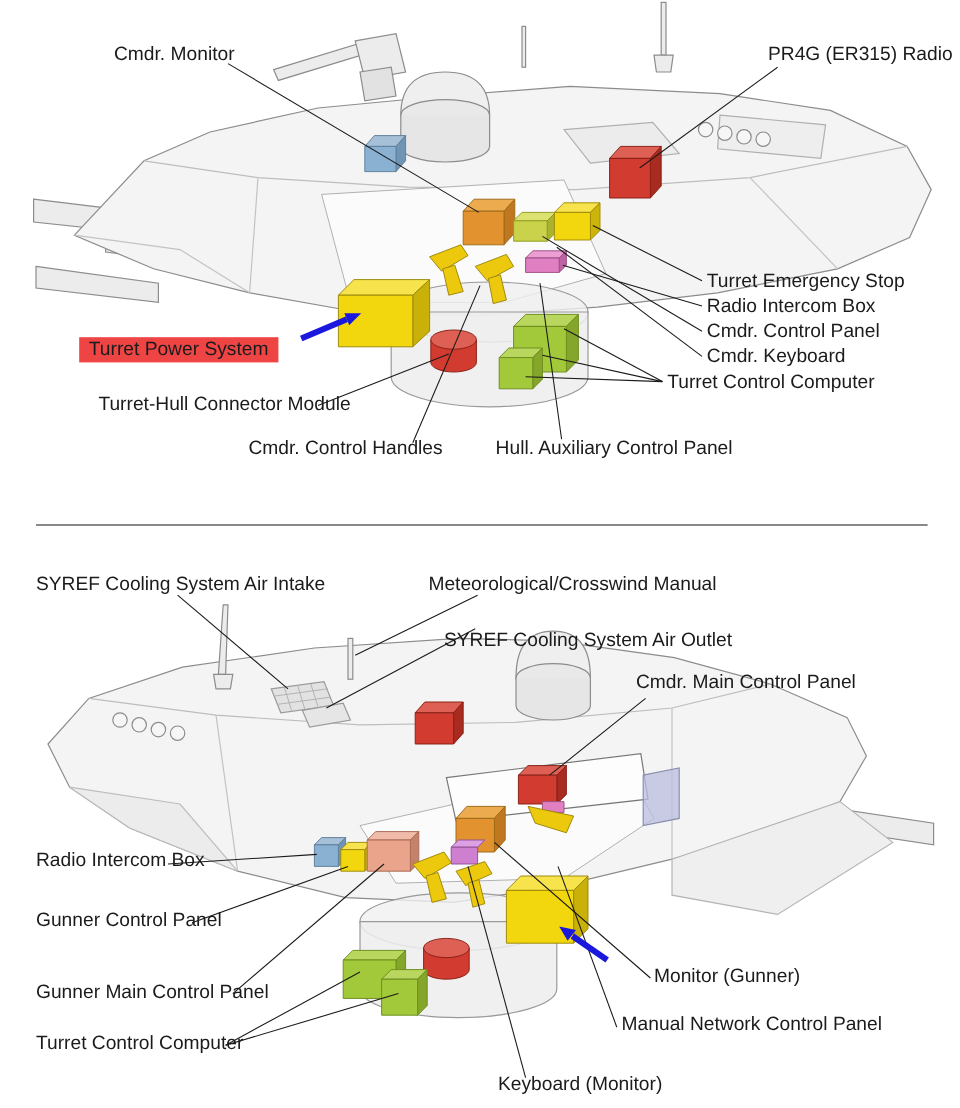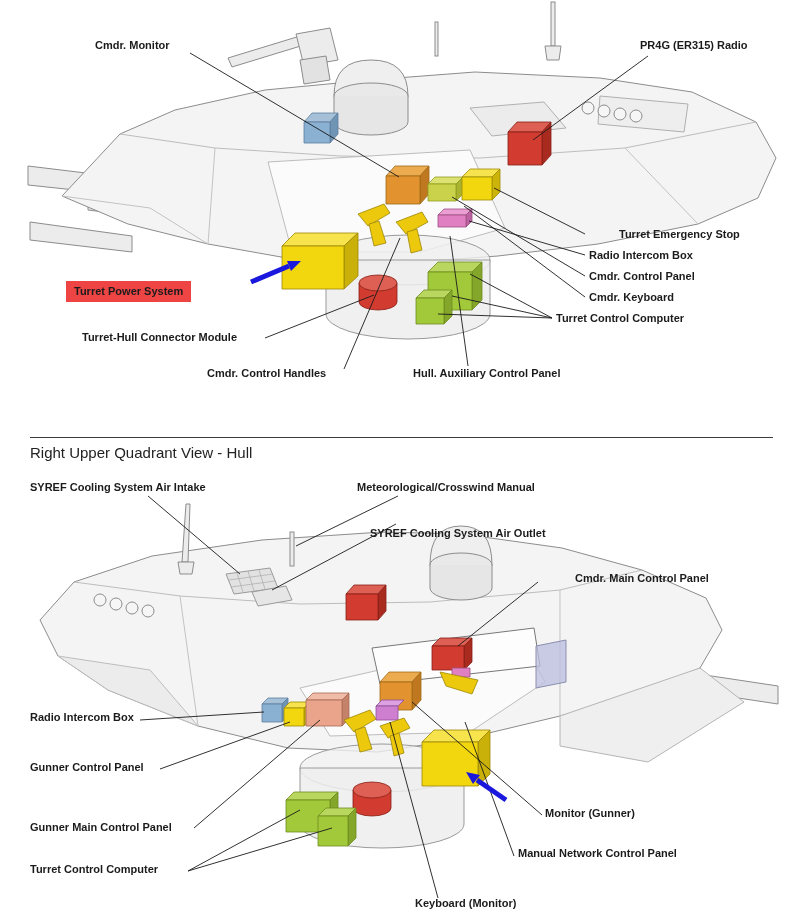--- a/index.html
+++ b/index.html
@@ -4,21 +4,21 @@
 <style>
   * { margin:0; padding:0; box-sizing:border-box; }
   html,body { background:#ffffff; }
   body {
     width:800px; height:923px; position:relative; overflow:hidden;
     font-family:"Liberation Sans", sans-serif; color:#1b1b1b;
   }
   .page { position:relative; width:800px; height:923px; background:#fff; }
   .diagram { position:absolute; left:0; width:800px; }
   .diagram svg { position:absolute; left:0; top:0; display:block; }
-  .lbl { position:absolute; font-size:11px; line-height:15px; color:#1b1b1b; white-space:nowrap; z-index:5;font-weight:bold; }
+  .lbl { position:absolute; font-size:16px; line-height:15px; color:#1b1b1b; white-space:nowrap; z-index:5; }
   .lbl-green { background:#ef4444; padding:3px 8px; }
   .section-divider { position:absolute; left:30px; top:437px; width:743px; border:none; border-top:1.5px solid #3c3c3c; z-index:4; }
   .section-heading { position:absolute; left:30px; top:444px; font-size:15px; font-weight:400; color:#222; z-index:5; white-space:nowrap; }
 </style>
 </head>
 <body>
 
 <div class="page">
 
   <section class="diagram" style="top:0; height:435px;">
@@ -138,33 +138,32 @@
       </g>
 
       <g>
         <line x1="251" y1="282" x2="289" y2="266" stroke="#1a18dd" stroke-width="5"></line>
         <polygon points="301,261 291,271 287,261" fill="#1a18dd"></polygon>
       </g>
     </svg>
 
     <div class="lbl" style="left:95px; top:38px;">Cmdr. Monitor</div>
     <div class="lbl" style="left:640px; top:38px;">PR4G (ER315) Radio</div>
-    <div class="lbl" style="left:589px; top:227px;margin-left:30px;">Turret Emergency Stop</div>
+    <div class="lbl" style="left:589px; top:227px;">Turret Emergency Stop</div>
     <div class="lbl" style="left:589px; top:248px;">Radio Intercom Box</div>
     <div class="lbl" style="left:589px; top:269px;">Cmdr. Control Panel</div>
     <div class="lbl" style="left:589px; top:290px;">Cmdr. Keyboard</div>
     <div class="lbl" style="left:556px; top:311px;">Turret Control Computer</div>
     <div class="lbl lbl-green" style="left:66px; top:281px;">Turret Power System</div>
     <div class="lbl" style="left:82px; top:330px;">Turret-Hull Connector Module</div>
     <div class="lbl" style="left:207px; top:366px;">Cmdr. Control Handles</div>
     <div class="lbl" style="left:413px; top:366px;">Hull.  Auxiliary Control Panel</div>
   </section>
 
   <hr class="section-divider">
-  <h2 class="section-heading">Right Upper Quadrant View - Hull</h2>
 
   <section class="diagram" style="top:470px; height:453px;">
     <svg width="800" height="453" viewBox="0 0 800 453">
 
       <g fill="#f3f3f3" stroke="#8c8c8c" stroke-width="1">
         <polygon points="592,188 778,216 778,234 592,206" fill="#ececec"></polygon>
         <ellipse cx="594" cy="198" rx="10" ry="13" fill="#e7e7e7"></ellipse>
         <polygon points="40,150 74,112 152,86 262,70 382,62 462,64 562,78 642,100 706,128 722,160 700,198 640,224 560,246 468,268 378,282 288,278 198,256 108,220 58,186" fill="#f4f4f4"></polygon>
         <polyline points="74,112 180,126 300,134 430,132 560,120 642,100" fill="none" stroke="#bdbdbd"></polyline>
         <polyline points="180,126 198,256" fill="none" stroke="#c3c3c3"></polyline>
@@ -295,21 +294,21 @@
 
       <g>
         <line x1="506" y1="330" x2="477" y2="310" stroke="#1a18dd" stroke-width="5"></line>
         <polygon points="466,302 480,305 473,314" fill="#1a18dd"></polygon>
       </g>
     </svg>
 
     <div class="lbl" style="left:30px; top:10px;">SYREF Cooling System Air Intake</div>
     <div class="lbl" style="left:357px; top:10px;">Meteorological/Crosswind Manual</div>
     <div class="lbl" style="left:370px; top:56px;">SYREF Cooling System Air Outlet</div>
-    <div class="lbl" style="left:530px; top:101px;margin-left:45px;">Cmdr. Main Control Panel</div>
+    <div class="lbl" style="left:530px; top:91px;">Cmdr. Main Control Panel</div>
     <div class="lbl" style="left:30px; top:240px;">Radio Intercom Box</div>
     <div class="lbl" style="left:30px; top:290px;">Gunner Control Panel</div>
     <div class="lbl" style="left:30px; top:350px;">Gunner Main Control Panel</div>
     <div class="lbl" style="left:30px; top:392px;">Turret Control Computer</div>
     <div class="lbl" style="left:545px; top:336px;">Monitor (Gunner)</div>
     <div class="lbl" style="left:518px; top:376px;text-align:center;">Manual Network Control Panel</div>
     <div class="lbl" style="left:415px; top:426px;">Keyboard (Monitor)</div>
   </section>
 
 </div>

